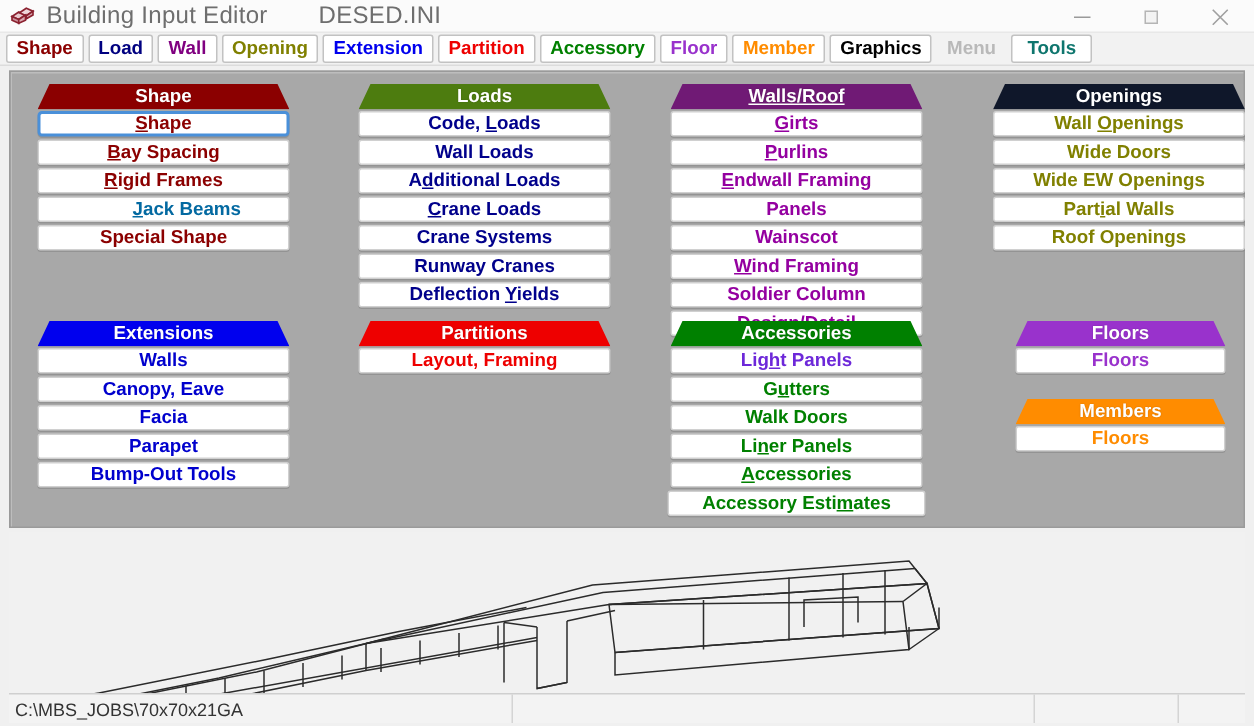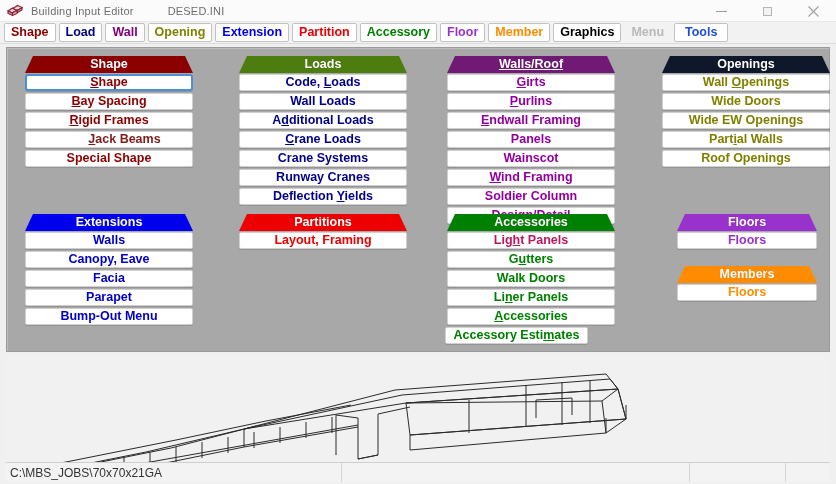--- a/index.html
+++ b/index.html
@@ -32,21 +32,21 @@
     position: relative;
   }
   #app-icon {
     width: 20px; height: 16px;
     margin-left: 5px; margin-right: 6px;
     position: relative;
     flex: 0 0 20px;
   }
   #app-icon svg { display: block; }
   .title-text {
-    font-size: 11px;
+    font-size: 16px;
     color: #6e6e6e;
     letter-spacing: 0.2px;
     white-space: nowrap;
   }
   #title-name { margin-right: 34px; }
   #wincontrols {
     position: absolute; right: 0; top: 0;
     height: 22px;
     display: flex;
   }
@@ -240,39 +240,39 @@
       </div>
       <div class="menubtn" style="color: rgb(255, 140, 0);">
         <span>Member</span>
       </div>
       <div class="menubtn" style="color: rgb(0, 0, 0);">
         <span>Graphics</span>
       </div>
       <div class="menubtn flat" style="color: rgb(185, 185, 185);">
         <span>Menu</span>
       </div>
-      <div class="menubtn tools" style="color: #1d4ed8;">
+      <div class="menubtn tools" style="color: #0f766e;">
         <span>Tools</span>
       </div>
     </div>
 
   <div id="workarea">
       <div class="group" style="left: 18px; top: 8px; width: 168px;">
         <div class="grp-head" style="background: rgb(139, 0, 0);"><span>Shape</span></div>
         <div class="btnlist">
           <div class="gbtn focused" style="color: rgb(139, 0, 0);">
             <span><u>S</u>hape</span>
           </div>
           <div class="gbtn" style="color: rgb(139, 0, 0);">
             <span><u>B</u>ay Spacing</span>
           </div>
           <div class="gbtn" style="color: rgb(139, 0, 0);">
             <span><u>R</u>igid Frames</span>
           </div>
-          <div class="gbtn" style="color: #7f1d1d; padding-left: 31px;">
+          <div class="gbtn" style="color: #0369a1; padding-left: 31px;">
             <span><u>J</u>ack Beams</span>
           </div>
           <div class="gbtn" style="color: rgb(139, 0, 0);">
             <span>Special Shape</span>
           </div>
         </div>
       </div>
       <div class="group" style="left: 232px; top: 8px; width: 168px;">
         <div class="grp-head" style="background: #4d7c0f;"><span>Loads</span></div>
         <div class="btnlist">
@@ -357,51 +357,51 @@
           <div class="gbtn" style="color: rgb(0, 0, 205);">
             <span>Canopy, Eave</span>
           </div>
           <div class="gbtn" style="color: rgb(0, 0, 205);">
             <span>Facia</span>
           </div>
           <div class="gbtn" style="color: rgb(0, 0, 205);">
             <span>Parapet</span>
           </div>
           <div class="gbtn" style="color: rgb(0, 0, 205);">
-            <span>Bump-Out Menu</span>
+            <span>Bump-Out Tools</span>
           </div>
         </div>
       </div>
       <div class="group" style="left: 232px; top: 166px; width: 168px;">
         <div class="grp-head" style="background: rgb(238, 0, 0);"><span>Partitions</span></div>
         <div class="btnlist">
           <div class="gbtn" style="color: rgb(238, 0, 0);">
             <span>Layout, Framing</span>
           </div>
         </div>
       </div>
       <div class="group" style="left: 440px; top: 166px; width: 168px;">
         <div class="grp-head" style="background: rgb(0, 128, 0);"><span>Accessories</span></div>
         <div class="btnlist">
-          <div class="gbtn" style="color: #be185d;">
+          <div class="gbtn" style="color: #6d28d9;">
             <span>Lig<u>h</u>t Panels</span>
           </div>
           <div class="gbtn" style="color: rgb(0, 128, 0);">
             <span>G<u>u</u>tters</span>
           </div>
           <div class="gbtn" style="color: rgb(0, 128, 0);">
             <span>Walk Doors</span>
           </div>
           <div class="gbtn" style="color: rgb(0, 128, 0);">
             <span>Li<u>n</u>er Panels</span>
           </div>
           <div class="gbtn" style="color: rgb(0, 128, 0);">
             <span><u>A</u>ccessories</span>
           </div>
-          <div class="gbtn" style="color: rgb(0, 128, 0); width: 143px; margin-left: -2px;">
+          <div class="gbtn" style="color: rgb(0, 128, 0); width: 172px; margin-left: -2px;">
             <span>Accessory Esti<u>m</u>ates</span>
           </div>
         </div>
       </div>
       <div class="group" style="left: 670px; top: 166px; width: 140px;">
         <div class="grp-head" style="background: rgb(153, 50, 204);"><span>Floors</span></div>
         <div class="btnlist">
           <div class="gbtn" style="color: rgb(153, 50, 204);">
             <span>Floors</span>
           </div>

